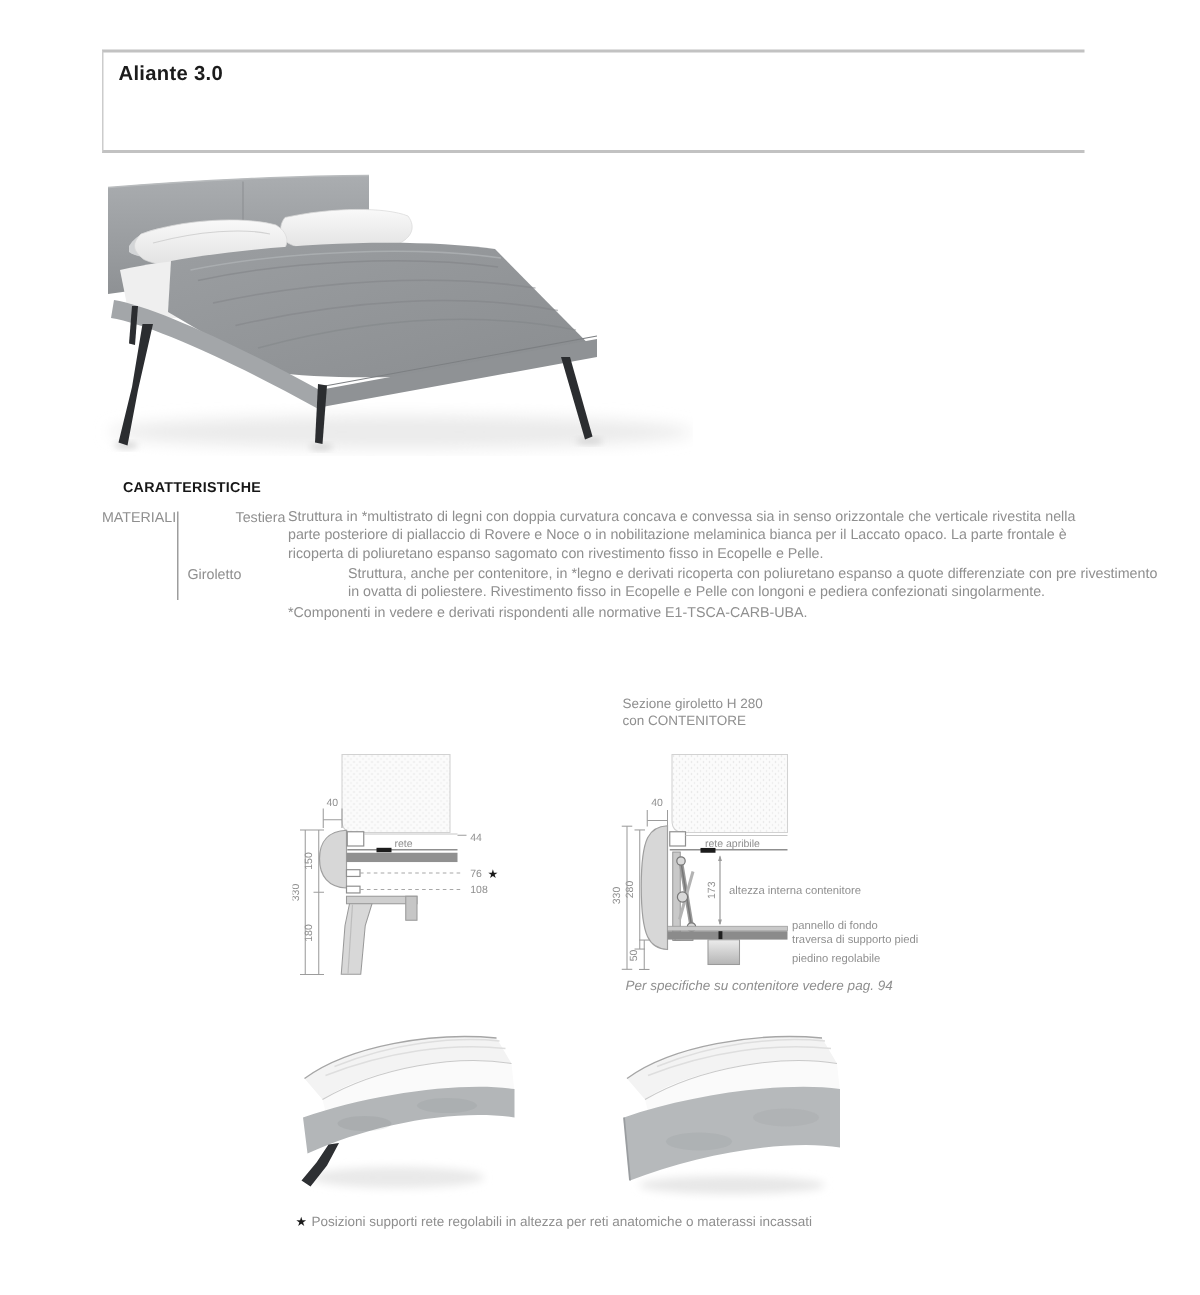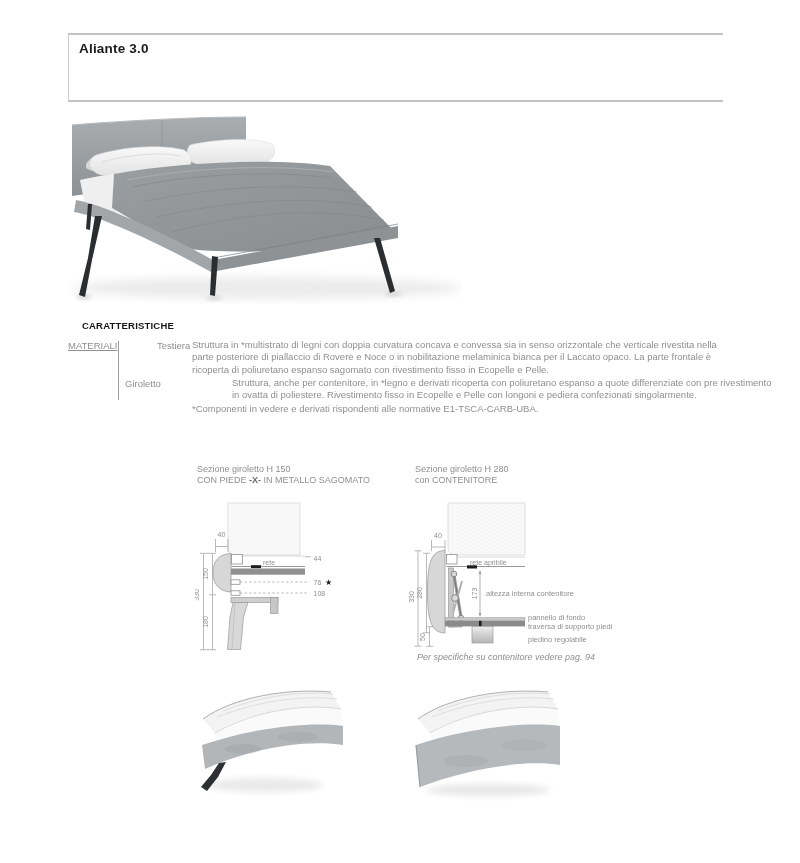--- a/index.html
+++ b/index.html
@@ -3,21 +3,21 @@
 <meta charset="utf-8">
 <style>
   html,body{margin:0;padding:0;background:#ffffff;}
   .page{position:relative;width:800px;height:863px;background:#fff;overflow:hidden;
         font-family:"Liberation Sans","DejaVu Sans",sans-serif;color:#8f8f8f;}
   .abs{position:absolute;}
   .title-box{left:68px;top:33px;width:654px;height:65px;
              border-top:2px solid #c2c2c2;border-bottom:2px solid #c2c2c2;border-left:1px solid #cccccc;}
   .page-title{padding:6px 0 0 10px;font-size:13.5px;font-weight:bold;color:#1b1b1b;letter-spacing:.2px;}
   .char-heading{left:68px;top:320px;font-size:9.5px;font-weight:bold;color:#161616;letter-spacing:.2px;margin-left:14px;}
-  .mat-label{left:68px;top:340px;font-size:9.5px;color:#8f8f8f;text-decoration:underline;}
+  .mat-label{left:68px;top:340px;font-size:9.5px;color:#8f8f8f;}
   .v-divider{left:118px;top:341px;width:1px;height:59px;background:#9d9d9d;}
   .row-label{font-size:9.5px;color:#8f8f8f;}
   .row-text{font-size:9.5px;line-height:12.3px;color:#8f8f8f;width:548px;}
   .diagram-header{font-size:9px;line-height:10.6px;color:#8f8f8f;}
   .diagram-header b{font-weight:bold;color:#6b6b6b;}
   .small-note{font-size:9px;color:#8f8f8f;}
   .footnote{left:197px;top:809px;font-size:9px;color:#8f8f8f;}
   .footnote .star{color:#1a1a1a;font-size:8.5px;margin-right:3px;}
   svg{display:block;}
   svg text{font-family:"Liberation Sans","DejaVu Sans",sans-serif;}
@@ -83,24 +83,20 @@
   <div class="abs mat-label">MATERIALI</div>
   <div class="abs v-divider"></div>
 
   <div class="abs row-label" style="left:125px;top:340px;margin-left:32px;">Testiera</div>
   <div class="abs row-text" style="left:192px;top:339px;">Struttura in *multistrato di legni con doppia curvatura concava e convessa sia in senso orizzontale che verticale rivestita nella parte posteriore di piallaccio di Rovere e Noce o in nobilitazione melaminica bianca per il Laccato opaco. La parte frontale è ricoperta di poliuretano espanso sagomato con rivestimento fisso in Ecopelle e Pelle.</div>
 
   <div class="abs row-label" style="left:125px;top:378px;">Giroletto</div>
   <div class="abs row-text" style="left:192px;top:377px;margin-left:40px;">Struttura, anche per contenitore, in *legno e derivati ricoperta con poliuretano espanso a quote differenziate con pre rivestimento in ovatta di poliestere. Rivestimento fisso in Ecopelle e Pelle con longoni e pediera confezionati singolarmente.</div>
   <div class="abs row-text" style="left:192px;top:402.5px;">*Componenti in vedere e derivati rispondenti alle normative E1-TSCA-CARB-UBA.</div>
 
-  <div class="abs diagram-header" style="left:197px;top:464px;width:215px;">
-    <div>Sezione giroletto H 150</div>
-    <div><span>CON PIEDE </span><b>-X-</b><span> IN METALLO SAGOMATO</span></div>
-  </div>
   <div class="abs diagram-header" style="left:415px;top:464px;width:200px;">
     <div>Sezione giroletto H 280</div>
     <div>con CONTENITORE</div>
   </div>
 
   <svg class="abs" style="left:195px;top:495px;" width="205" height="175" viewBox="0 0 205 175">
     <defs>
       <pattern id="dotsL" width="4" height="4" patternUnits="userSpaceOnUse">
         <rect width="4" height="4" fill="#fbfbfb"></rect>
         <circle cx="1" cy="1" r="0.55" fill="#dedede"></circle>
@@ -246,14 +242,17 @@
     <path d="M26,34 C67,18 110,12 148,16" stroke="#dedede" stroke-width="1" fill="none"></path>
     <path d="M12,36 C42,14 98,5 142,9" stroke="#a6a6a6" stroke-width="0.9" fill="none"></path>
     <path d="M24,50 C62,28 116,20 152,26 L154,45 C118,38 62,48 28,66 Z" fill="#fafafa"></path>
     <path d="M24,50 C62,28 116,20 152,26" stroke="#c9c9c9" stroke-width="0.7" fill="none"></path>
     <path d="M10,62 C56,46 118,38 154,43 L154,82 C120,76 60,86 14,104 Z" fill="#b6b9bb"></path>
     <path d="M10,62 L14,104" stroke="#9a9da0" stroke-width="1.2"></path>
     <ellipse cx="60" cy="78" rx="22" ry="6" fill="#6f7275" opacity="0.1"></ellipse>
     <ellipse cx="118" cy="62" rx="22" ry="6" fill="#6f7275" opacity="0.08"></ellipse>
   </svg>
 
+  <div class="abs footnote">
+    <span class="star">★</span><span>Posizioni supporti rete regolabili in altezza per reti anatomiche o materassi incassati</span>
+  </div>
 
 </div>
 
 </body></html>

